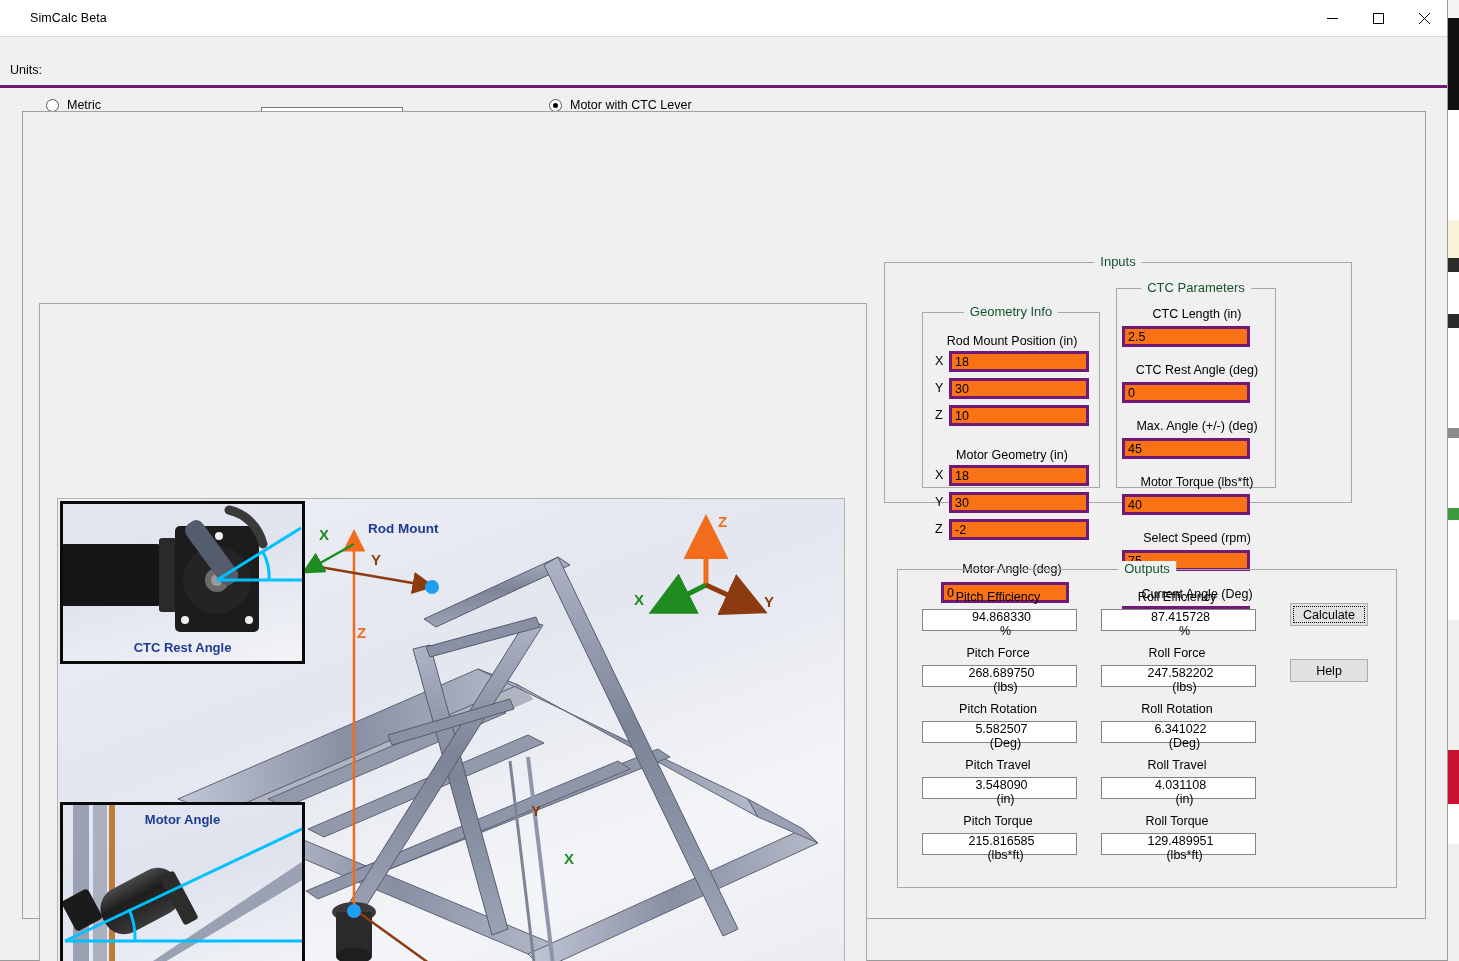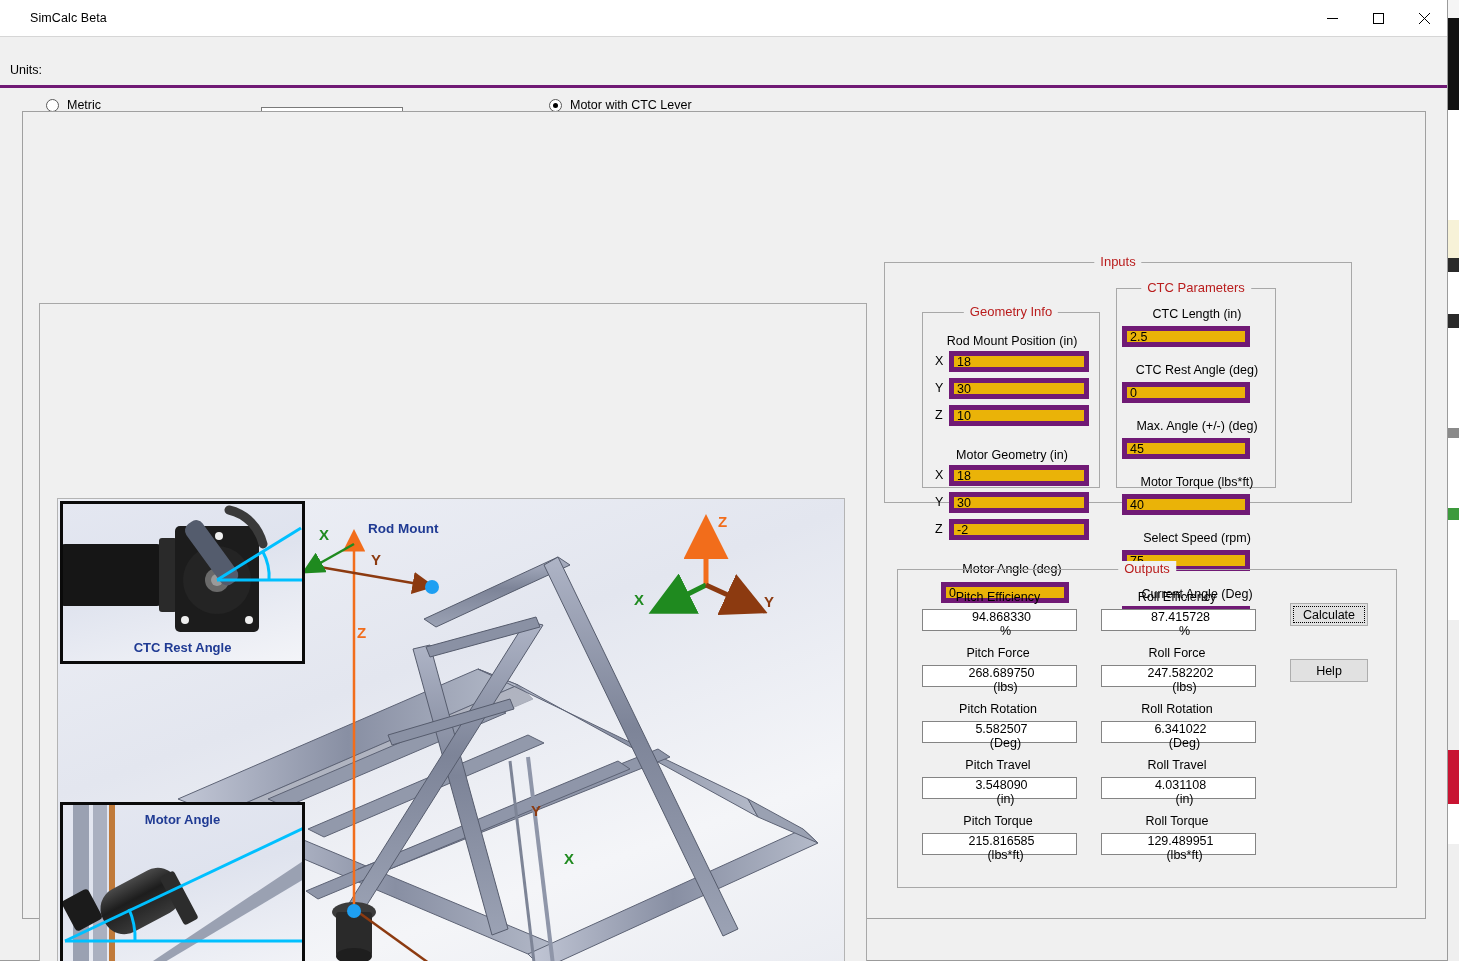--- a/index.html
+++ b/index.html
@@ -171,32 +171,32 @@
   
   .gbox {
     position: absolute;
     border: 1px solid #a8a8a8;
     background: transparent;
   }
   .gbox > .gtitle {
     position: absolute; top: -9px;
     background: #f0f0f0;
     padding: 0 6px;
-    font-size: 13px; color: #b91c1c;
+    font-size: 13px; color: #14532d;
     white-space: nowrap;
   }
   .gtitle.center { left: 50%; transform: translateX(-50%); }
 
   .flabel {
     position: absolute; font-size: 12.5px; color: #000;
     white-space: nowrap; text-align: center;
   }
   .tbox {
     position: absolute;
-    background: #eab308; border: 5px solid #701a75;
+    background: #f97316; border: 3px solid #701a75;
     font-size: 12.5px; color: #000;
     display: flex; align-items: center;
     padding-left: 3px; height: 21px;
   }
   .xyz {
     position: absolute; font-size: 12.5px; color: #000;
   }
   .outval {
     position: absolute;
     background: #fff; border: 1px solid #848484;

